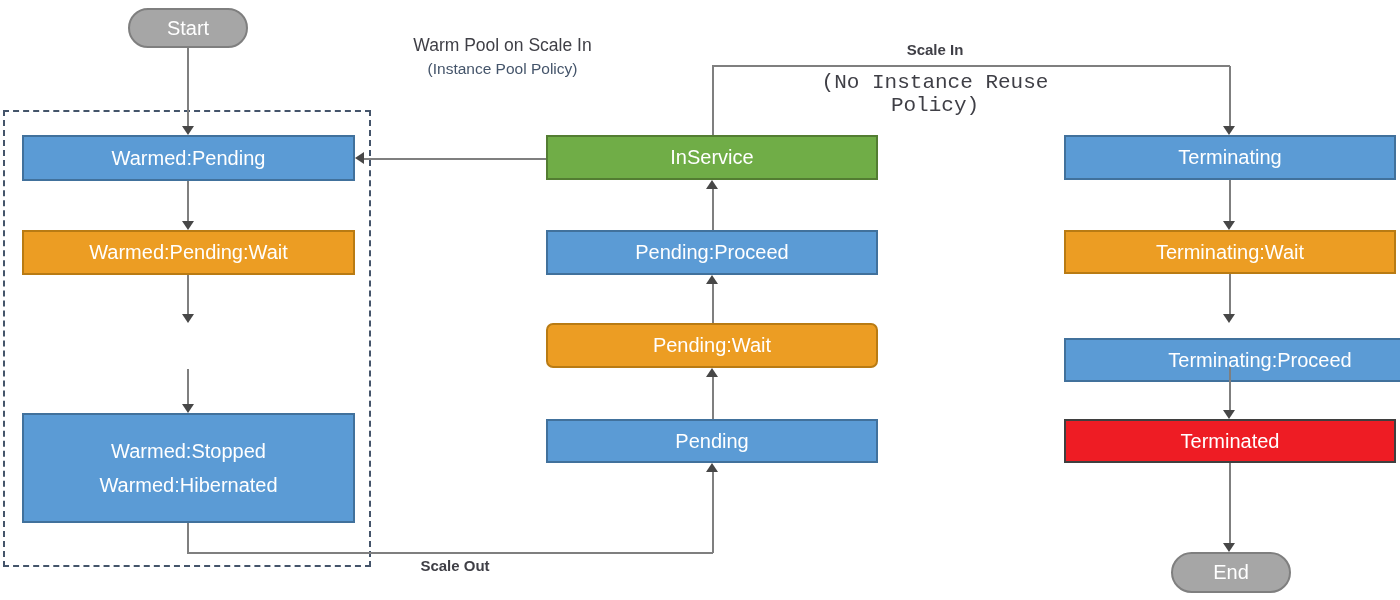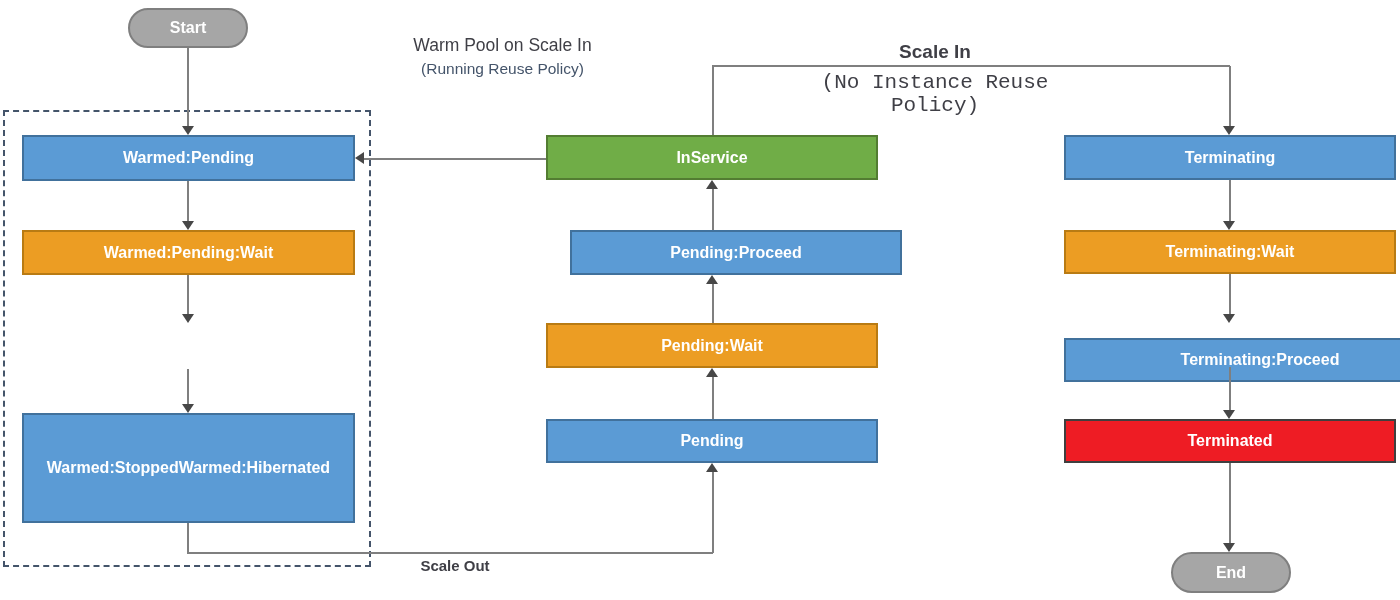--- a/index.html
+++ b/index.html
@@ -2,67 +2,66 @@
 <html style="--blue-fill: #5B9BD5; --blue-border: #41719C; --orange-fill: #EC9D23; --orange-border: #B97B13; --green-fill: #70AD47; --green-border: #537D32; --red-fill: #EE1C24; --red-border: #3F3F3F; --gray-fill: #A6A6A6; --gray-border: #7F7F7F; --line: #7F7F7F; --arrow: #474747; --dashed-border: #44546A; --label-text: #3F3F46; --label-accent: #44546A;"><head>
 <meta charset="utf-8">
 <style>
   html,body{margin:0;padding:0;background:#fff;}
   #canvas{
     position:relative;width:1400px;height:600px;background:#fff;overflow:hidden;
     font-family:"Liberation Sans", sans-serif;
   }
   .node{
     position:absolute;display:flex;align-items:center;justify-content:center;
-    color:#fff;font-size:16px;box-sizing:border-box;text-align:center;
+    color:#fff;font-size:20px;box-sizing:border-box;text-align:center;
     border:2px solid transparent;
-    font-weight:bold;
   }
   .blue{background:var(--blue-fill,#5B9BD5);border-color:var(--blue-border,#41719C);}
   .orange{background:var(--orange-fill,#EC9D23);border-color:var(--orange-border,#B97B13);}
   .green{background:var(--green-fill,#70AD47);border-color:var(--green-border,#537D32);}
   .red{background:var(--red-fill,#EE1C24);border-color:var(--red-border,#3F3F3F);}
   .pill{background:var(--gray-fill,#A6A6A6);border-color:var(--gray-border,#7F7F7F);border-radius:21px;}
-  .multiline{line-height:34px;}
+  .multiline{flex-direction:column;line-height:34px;}
   .dashed-region{
     position:absolute;box-sizing:border-box;
     border:2px dashed var(--dashed-border,#44546A);
   }
   .vline,.hline{position:absolute;background:var(--line,#7F7F7F);}
   .vline{width:1.5px;}
   .hline{height:1.5px;}
   .arr{position:absolute;width:0;height:0;}
   .arr.down{border-left:6px solid transparent;border-right:6px solid transparent;border-top:9px solid var(--arrow,#474747);}
   .arr.up{border-left:6px solid transparent;border-right:6px solid transparent;border-bottom:9px solid var(--arrow,#474747);}
   .arr.left{border-top:6px solid transparent;border-bottom:6px solid transparent;border-right:9px solid var(--arrow,#474747);}
   .lbl{position:absolute;color:var(--label-text,#3F3F46);text-align:center;}
   .lbl .big{font-size:17.5px;line-height:24px;}
   .lbl .accent{font-size:15.5px;line-height:23px;color:var(--label-accent,#44546A);}
-  .lbl.bold{font-weight:bold;font-size:19px;}
+  .lbl.bold{font-weight:bold;font-size:15px;}
   .lbl.sub{font-size:21px;font-family:Liberation Mono, monospace;}
 </style>
 </head>
 <body>
 
 <div id="canvas">
 
   <div class="dashed-region" style="left:3px;top:110px;width:368px;height:457px;"></div>
 
   <div class="node pill" style="left:128px;top:8px;width:120px;height:40px;">Start</div>
   <div class="node pill" style="left:1171px;top:552px;width:120px;height:41px;">End</div>
 
   <div class="node blue" style="left:22px;top:135px;width:333px;height:46px;">Warmed:Pending</div>
   <div class="node orange" style="left:22px;top:230px;width:333px;height:45px;">Warmed:Pending:Wait</div>
   <div class="node blue multiline" style="left:22px;top:413px;width:333px;height:110px;">
     <div>Warmed:Stopped</div>
     <div>Warmed:Hibernated</div>
   </div>
 
   <div class="node green" style="left:546px;top:135px;width:332px;height:45px;">InService</div>
-  <div class="node blue" style="left:546px;top:230px;width:332px;height:45px;margin-left:24px;">Pending:Proceed</div>
-  <div class="node orange" style="left:546px;top:323px;width:332px;height:45px;">Pending:Wait</div>
+  <div class="node blue" style="left:546px;top:230px;width:332px;height:45px;">Pending:Proceed</div>
+  <div class="node orange" style="left:546px;top:323px;width:332px;height:45px;border-radius:7px;">Pending:Wait</div>
   <div class="node blue" style="left:546px;top:419px;width:332px;height:44px;">Pending</div>
 
   <div class="node blue" style="left:1064px;top:135px;width:332px;height:45px;">Terminating</div>
   <div class="node orange" style="left:1064px;top:230px;width:332px;height:44px;">Terminating:Wait</div>
   <div class="node blue" style="left:1064px;top:338px;width:392px;height:44px;">Terminating:Proceed</div>
   <div class="node red" style="left:1064px;top:419px;width:332px;height:44px;text-align:right;">Terminated</div>
 
   <div class="vline" style="left:187px;top:48px;height:79px;"></div>
   <div class="arr down" style="left:182px;top:126px;"></div>
 
@@ -97,19 +96,19 @@
   <div class="arr down" style="left:1223px;top:221px;"></div>
   <div class="vline" style="left:1229px;top:274px;height:40px;"></div>
   <div class="arr down" style="left:1223px;top:314px;"></div>
   <div class="vline" style="left:1229px;top:367px;height:43px;"></div>
   <div class="arr down" style="left:1223px;top:410px;"></div>
   <div class="vline" style="left:1229px;top:463px;height:80px;"></div>
   <div class="arr down" style="left:1223px;top:543px;"></div>
 
   <div class="lbl" style="left:380px;top:33px;width:245px;">
     <div class="big">Warm Pool on Scale In</div>
-    <div class="accent">(Running Reuse Policy)</div>
+    <div class="accent">(Instance Pool Policy)</div>
   </div>
   <div class="lbl bold" style="left:820px;top:41px;width:230px;">Scale In</div>
   <div class="lbl sub" style="left:810px;top:71px;width:250px;">(No Instance Reuse Policy)</div>
   <div class="lbl bold" style="left:400px;top:557px;width:110px;font-size:15px;">Scale Out</div>
 
 </div>
 
 </body></html>

